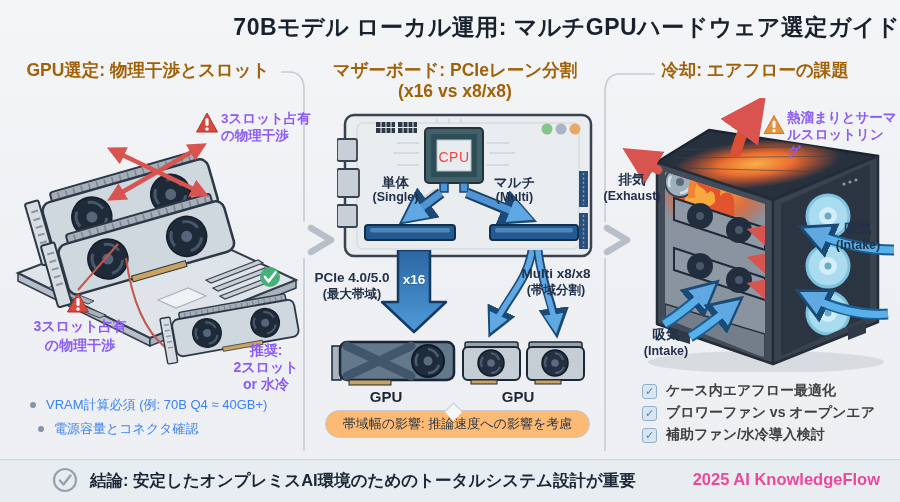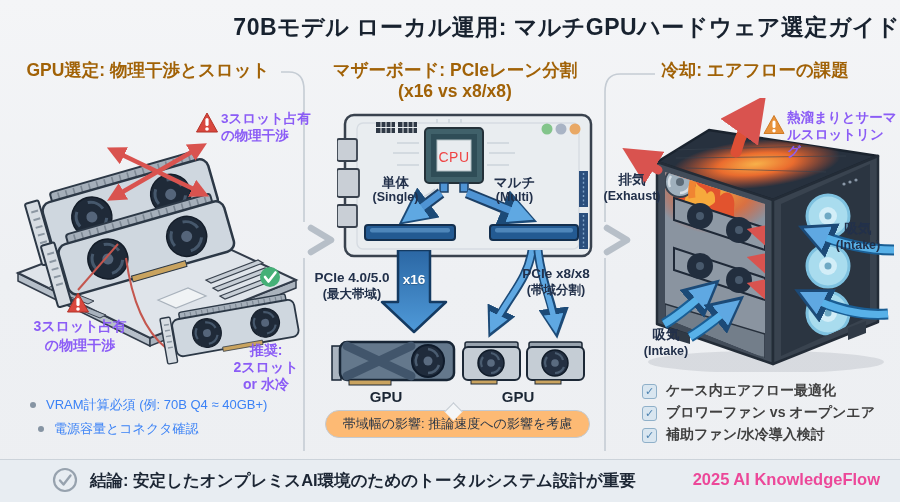--- a/index.html
+++ b/index.html
@@ -284,21 +284,21 @@
     <rect x="8" y="130" width="26" height="4" fill="#c9a35f" stroke="#1c2836" stroke-width="1"></rect>
   </g>
 </svg>
 
 <div class="abs lbl rt" style="left:312px;top:270px;width:80px;line-height:16px">
   <div>PCIe 4.0/5.0</div>
   <div class="sub">(最大帯域)</div>
 </div>
 <div class="abs x16 ctr" style="left:391px;top:272px;width:46px">x16</div>
 <div class="abs lbl ctr" style="left:516px;top:266px;width:80px;line-height:16px">
-  <div>PCIe x8/x8</div>
+  <div>Multi x8/x8</div>
   <div class="sub">(帯域分割)</div>
 </div>
 
 <div class="abs gpu-cap ctr" style="left:351px;top:388px;width:70px">GPU</div>
 <div class="abs gpu-cap ctr" style="left:483px;top:388px;width:70px">GPU</div>
 
 <div class="abs callout-ptr" style="left:447px;top:405px;z-index:3"></div>
 <div class="abs callout" style="left:325px;top:410px;width:265px;height:28px;z-index:2">帯域幅の影響: 推論速度への影響を考慮</div>
 
 <div class="abs panel-title ctr" style="left:612px;top:60px;width:286px">冷却: エアフローの課題</div>

